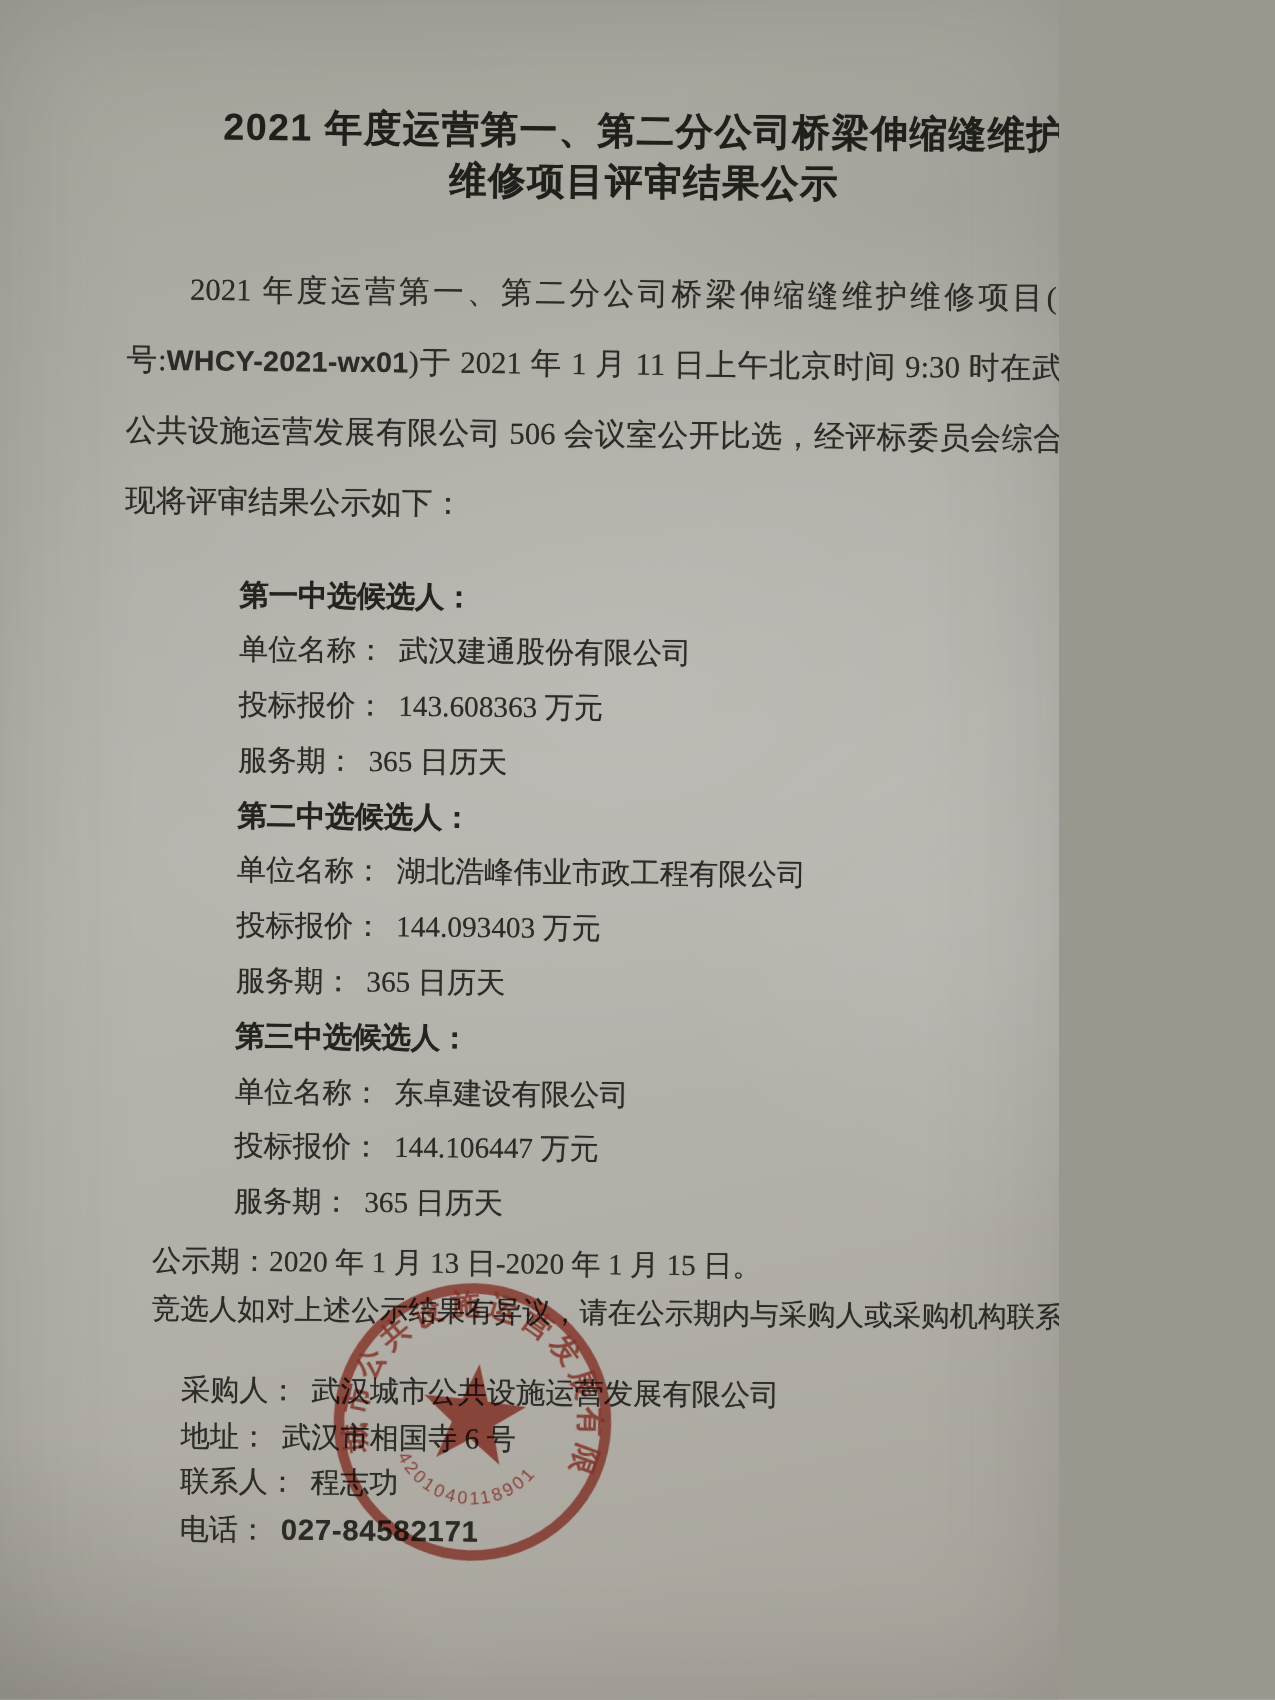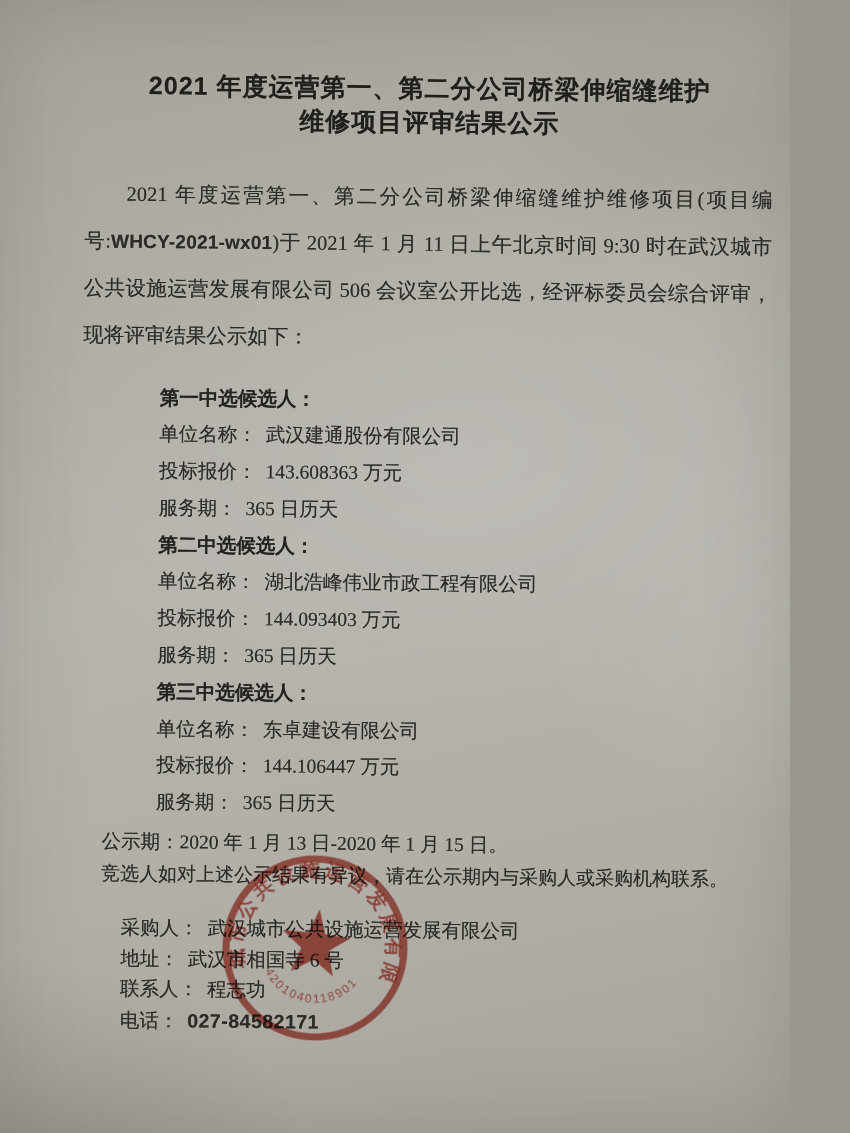--- a/index.html
+++ b/index.html
@@ -3,21 +3,21 @@
 <meta charset="utf-8">
 <style>
   html, body {
     margin: 0; padding: 0;
     width: 850px; height: 1133px;
     overflow: hidden;
     background: #9a978f;
   }
   .photo {
     position: relative;
-    width: 790px; height: 1133px;
+    width: 706px; height: 1133px;
     overflow: hidden;
     font-family: "Liberation Serif", "DejaVu Serif", serif;
     color: #2b2b27;
     background:
       radial-gradient(ellipse 620px 420px at 58% 40%, rgba(255,255,255,0.10), rgba(255,255,255,0) 70%),
       radial-gradient(ellipse 500px 340px at 0% 103%, rgba(56,54,48,0.18), rgba(56,54,48,0) 62%),
       radial-gradient(ellipse 430px 300px at 103% 56%, rgba(255,255,255,0.09), rgba(255,255,255,0) 65%),
       radial-gradient(ellipse 300px 180px at 88% 12%, rgba(60,58,52,0.08), rgba(60,58,52,0) 70%),
       linear-gradient(168deg, #a6a39b 0%, #afaca5 22%, #b7b4ae 48%, #b2afa8 72%, #a8a49c 100%);
     box-shadow: inset 0 0 90px rgba(58,56,50,0.18);

